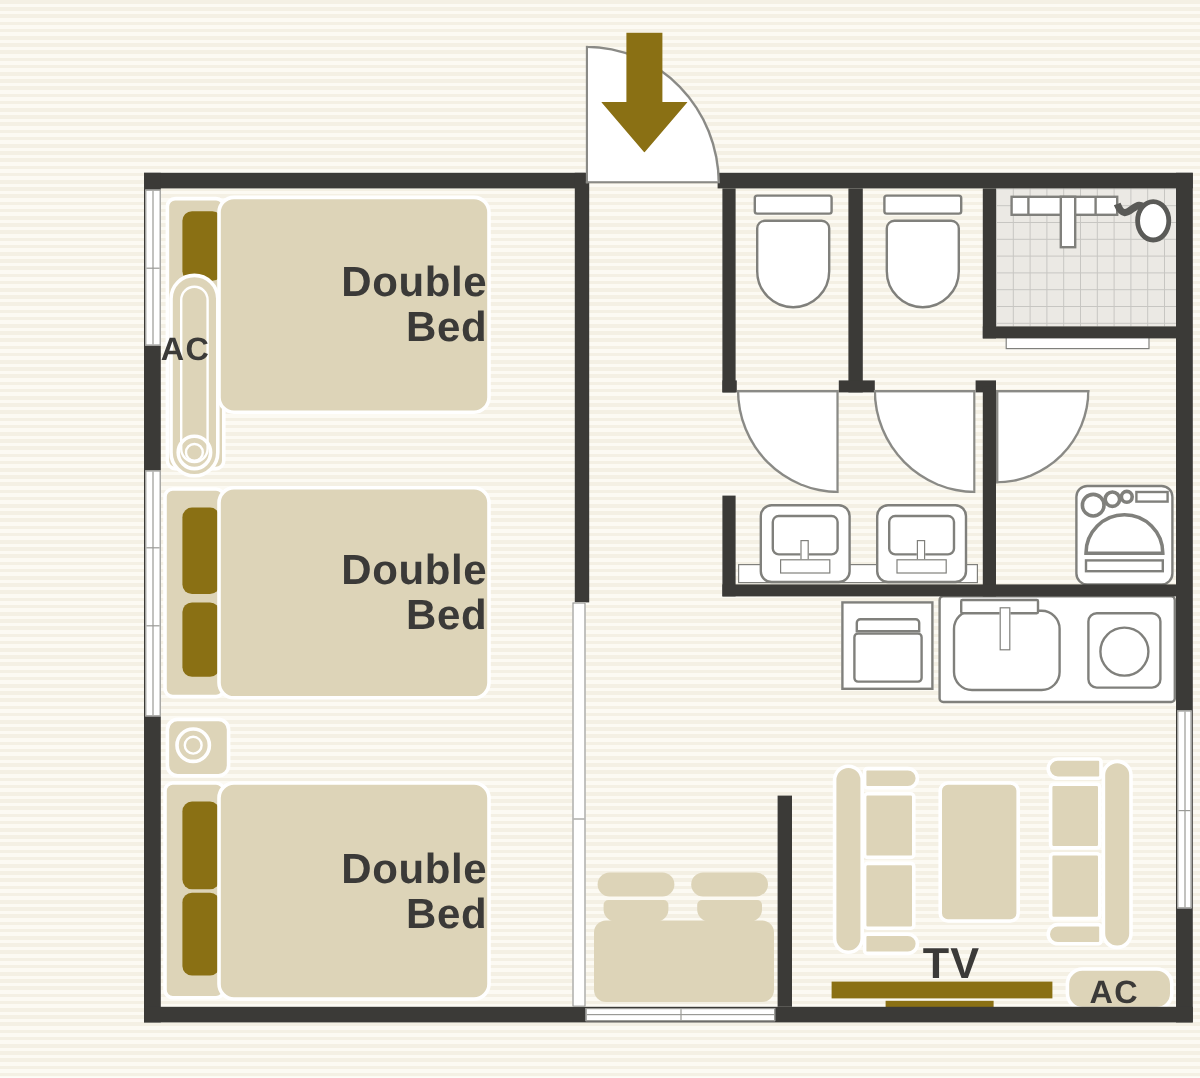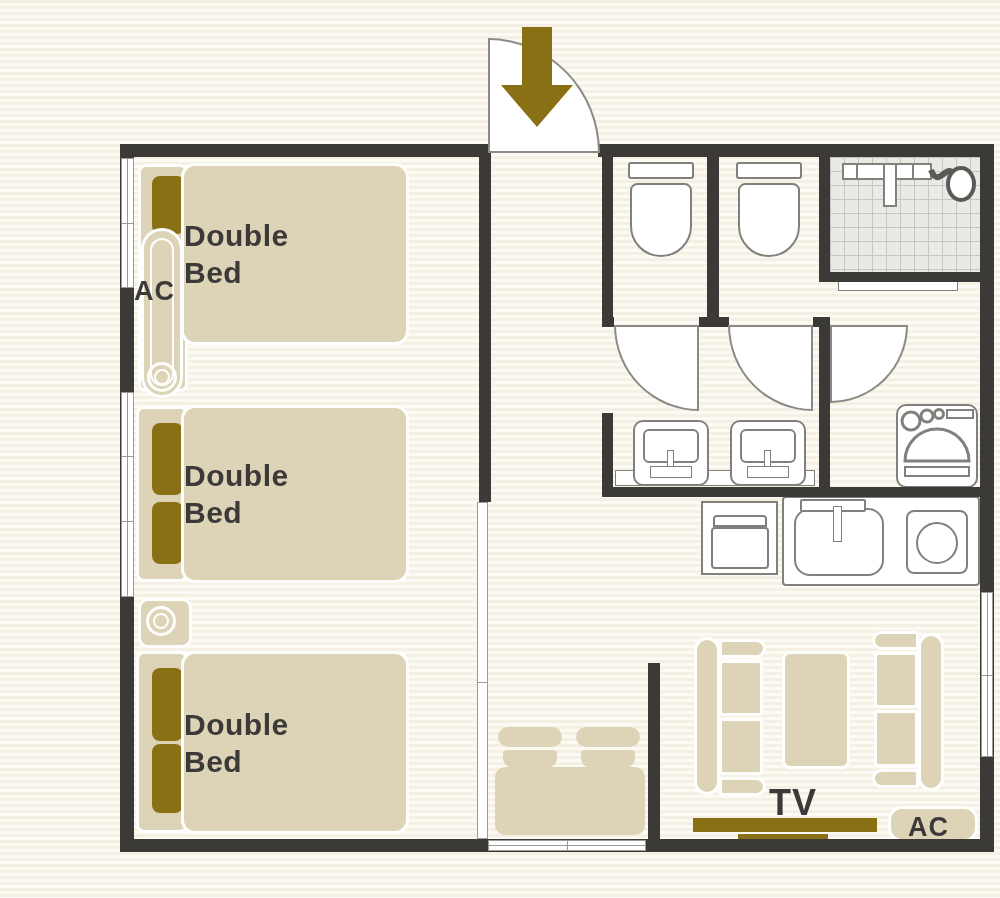--- a/index.html
+++ b/index.html
@@ -18,22 +18,22 @@
   .win-line{position:absolute;background:#9a9a96;}
   .beige{background:var(--beige);}
   .wb{border:3px solid #fff;}
   .fixture{position:absolute;background:#fff;border:2px solid var(--outline);box-sizing:border-box;}
   .thin{border-width:1px;}
   .door{position:absolute;background:#fff;border:2px solid var(--arc);box-sizing:border-box;}
   .gold{background:var(--gold);}
   .bed{
     position:absolute;left:181px;width:228px;background:var(--beige);
     border:3px solid #fff;border-radius:14px;display:flex;flex-direction:column;
-    align-items:flex-start;justify-content:center;color:var(--text-dark);
-    font-size:30px;font-weight:600;line-height:37px;letter-spacing:.5px;box-sizing:border-box;
+    align-items:flex-end;justify-content:center;color:var(--text-dark);
+    font-size:35px;font-weight:600;line-height:37px;letter-spacing:.5px;box-sizing:border-box;
   }
   .lbl{position:absolute;color:var(--text-dark);font-weight:700;}
   .ring{position:absolute;border:3px solid #fff;border-radius:50%;box-sizing:border-box;}
   .ring.inner{border-width:2px;}
   .tile{
     position:absolute;background-color:#ebe9e4;
     background-image:linear-gradient(#c7c6c2 1px,transparent 1px),linear-gradient(90deg,#c7c6c2 1px,transparent 1px);
     background-size:14px 14px;box-sizing:border-box;
   }
 </style>

